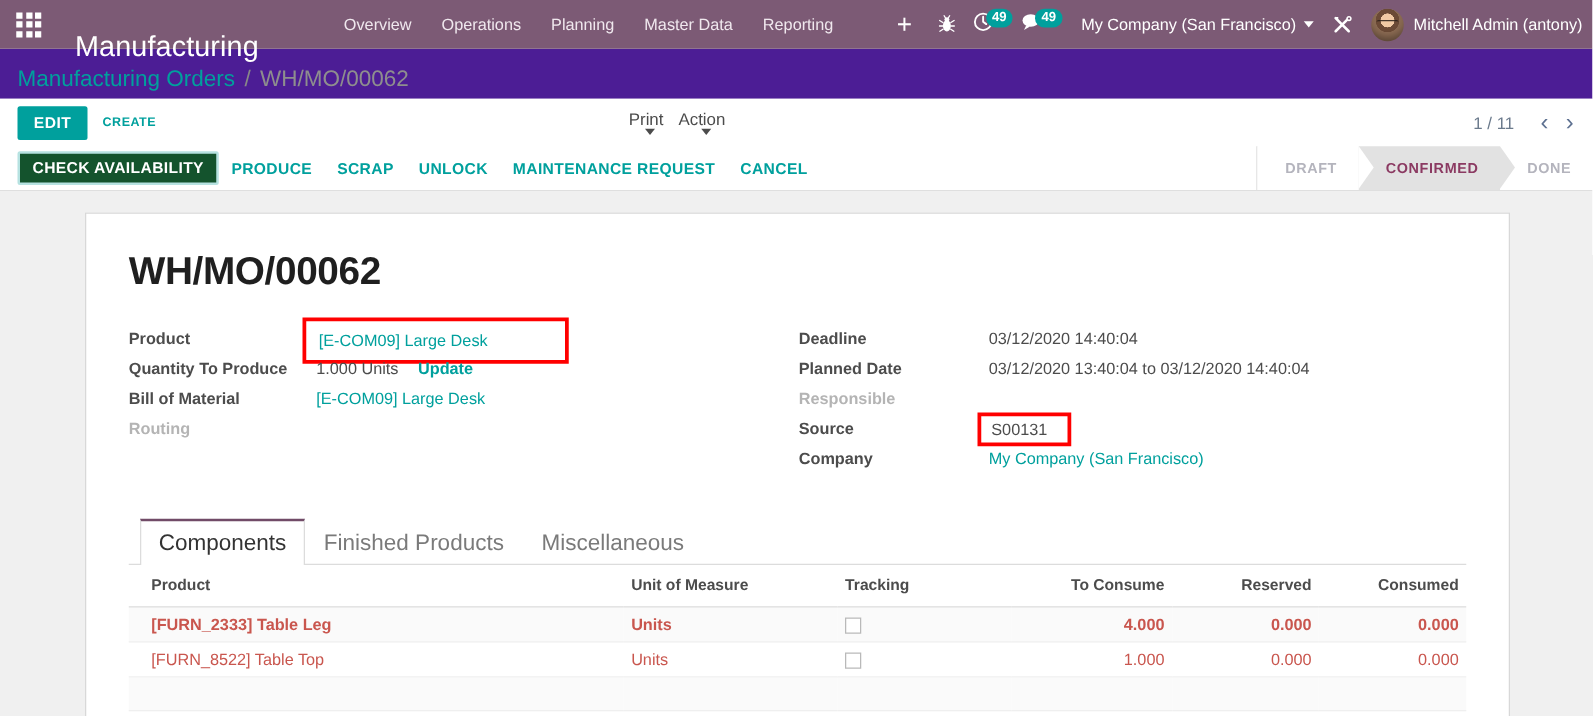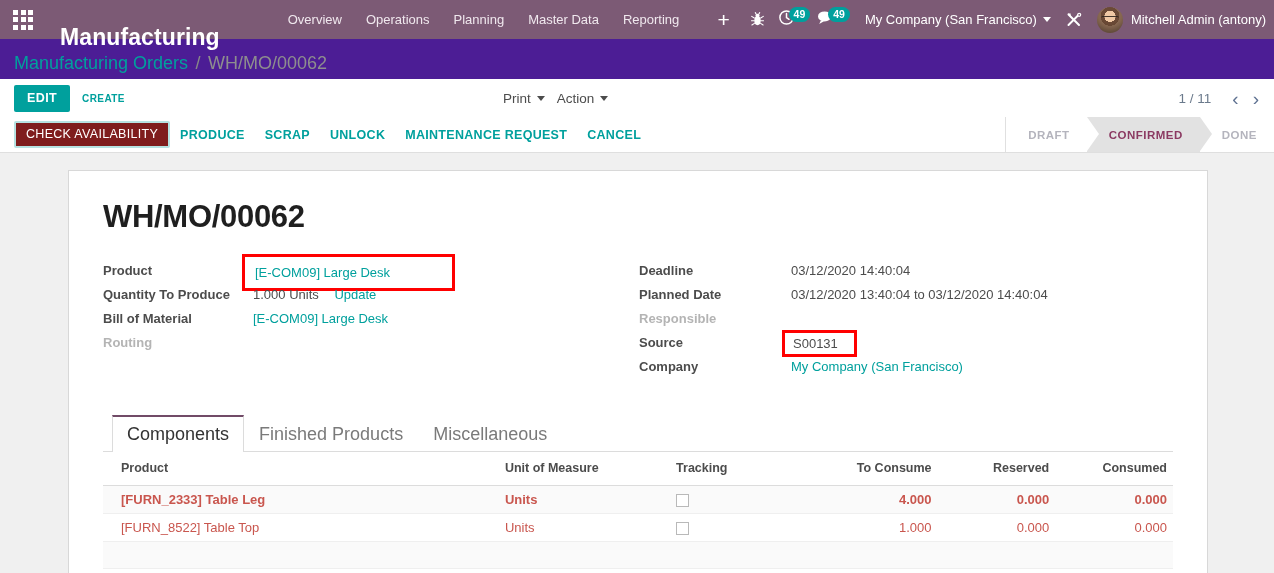--- a/index.html
+++ b/index.html
@@ -30,21 +30,21 @@
   .apps-grid {
     display: grid;
     grid-template-columns: repeat(3, 5px);
     grid-template-rows: repeat(3, 5px);
     gap: 2.5px;
   }
   .apps-grid i { background: #ffffff; display: block; width: 5px; height: 5px; }
 
   .brand {
     font-size: 23px;
-    font-weight: 700;
+    font-weight: 400;
     letter-spacing: .1px;
     color: #ffffff;
     padding: 0 4px 0 14px;
     line-height: 39px;
     margin-top: 36px;
   }
   .menu-items { display: flex; align-items: center; margin-left: 52px; }
   .menu-items a {
     color: #f0e8ee;
     font-size: 13px;
@@ -135,21 +135,21 @@
     color: #00A09D; background: transparent; border: 0;
     font-size: 10px; font-weight: 600; letter-spacing: .4px;
     padding: 6px 12px; cursor: pointer;
   }
   .dropdowns {
     position: absolute; left: 497px; top: 0; height: 38px;
     display: flex; align-items: center;
   }
   .dd {
     color: #4c4c4c; font-size: 13.5px; padding: 0 6px; cursor: pointer;
-    display: flex; align-items: center;
+    display: flex; align-items: center; flex-direction: column;
   }
   .dd .tri {
     display:inline-block; margin-left:6px; border-left:4px solid transparent;
     border-right:4px solid transparent; border-top:5px solid #4c4c4c;
   }
   .pager {
     position: absolute; right: 8px; top: 0; height: 38px;
     display: flex; align-items: center; color: #6b7a8c; font-size: 13.5px;
   }
   .pager .count { padding-right: 14px; }
@@ -160,21 +160,21 @@
   
   .action-bar {
     height: 36px;
     border-bottom: 1px solid #dfdfdf;
     display: flex; align-items: center;
     padding: 0 14px;
     position: relative;
     background: #fff;
   }
   .act-primary {
-    background: #7f1d1d; color: #fff; font-size: 12.5px; font-weight: 400;
+    background: #14532d; color: #fff; font-size: 12.5px; font-weight: 700;
     letter-spacing: .3px; border: 2px solid #b6e2e1;
     padding: 4px 10px 5px; cursor: pointer; border-radius: 2px;
   }
   .act {
     color: #00A09D; font-size: 12.5px; font-weight: 600; letter-spacing: .3px;
     background: transparent; border: 0; padding: 5px 10px; cursor: pointer;
   }
   .statusbar {
     position: absolute; right: 0; top: 0; height: 35px;
     display: flex; align-items: stretch;
@@ -242,21 +242,21 @@
     display: inline-block;
     padding: 8px 62px 8px 10px;
     margin: -9px 0 -7px -11px;
   }
   .hl-box-src {
     border: 3px solid #ff0000;
     display: inline-block;
     padding: 3px 16px 3px 8px;
     margin: -5px 0 -4px -9px;
   }
-  .upd { color: #00A09D; font-weight: normal; font-size: 13px; margin-left: 12px; cursor: pointer; }
+  .upd { color: #00A09D; font-weight: bold; font-size: 13px; margin-left: 12px; cursor: pointer; }
   .col-right .flabel { width: 152px; flex: 0 0 152px; }
 
   
   .notebook { margin-top: 34px; }
   .tabs { display: flex; border-bottom: 1px solid #dcdcdc; padding-left: 9px; }
   .tab {
     font-size: 18px; color: #7a7a7a;
     padding: 8px 14px 7px;
     border: 1px solid transparent;
     border-bottom: 0;

